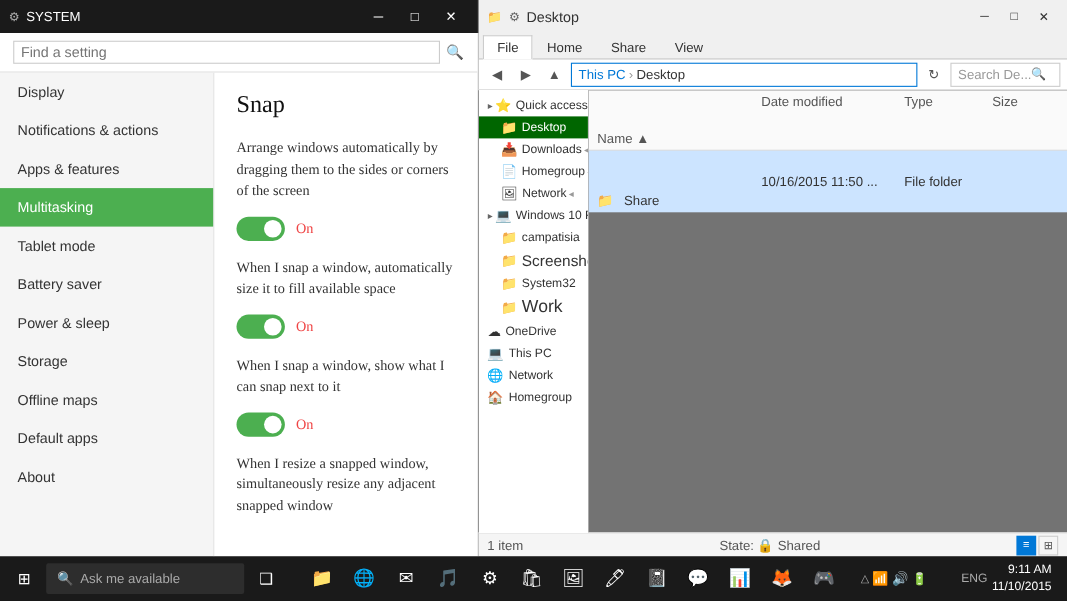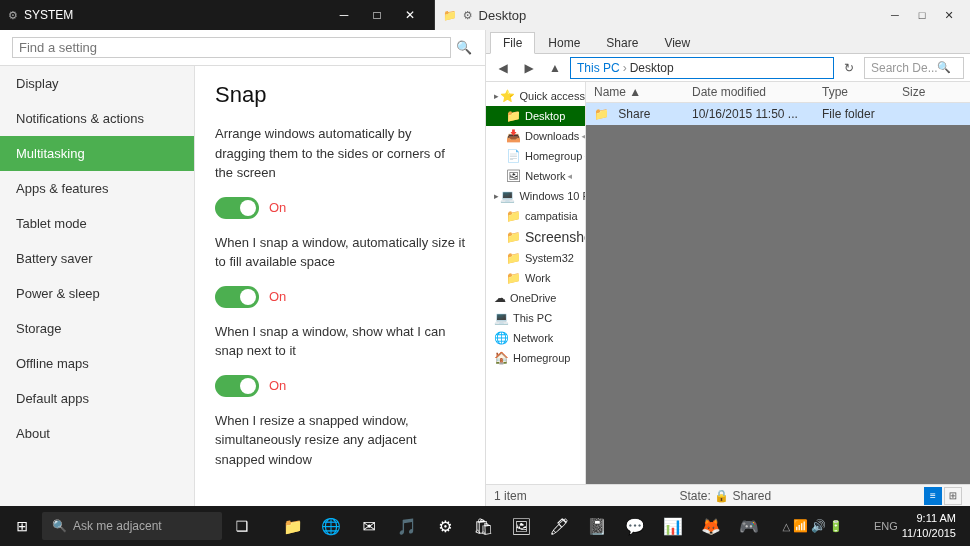--- a/index.html
+++ b/index.html
@@ -7,21 +7,21 @@
 
     
     .main-area {
       flex: 1;
       display: flex;
       overflow: hidden;
     }
 
     
     .settings-panel {
-      width: 486px;
+      width: 435px;
       display: flex;
       flex-direction: column;
       background: #fff;
       border-right: 1px solid #ddd;
     }
 
     
     .settings-search {
       height: 36px;
       background: white;
@@ -60,20 +60,21 @@
       color: #333;
     }
     .sidebar-item.active { background: #4CAF50; color: white; }
 
     
     .settings-content {
       flex: 1;
       padding: 16px 20px;
       overflow-y: auto;
       background: white;
+      font-family: Liberation Serif, serif;
     }
     .settings-page-title {
       font-size: 22px;
       font-weight: 300;
       margin-bottom: 16px;
       color: #111;
     }
     .settings-desc {
       font-size: 13px;
       color: #333;
@@ -214,21 +215,21 @@
       overflow-y: auto;
     }
     .file-list-header {
       display: flex;
       padding: 3px 8px;
       font-size: 12px;
       color: #555;
       border-bottom: 1px solid #e0e0e0;
       background: #fafafa;
     }
-    .file-col-name { flex: 1; }
+    .file-col-name { flex: 1; margin-top: 34px; }
     .file-col-date { width: 130px; }
     .file-col-type { width: 80px; }
     .file-col-size { width: 60px; }
     .file-row {
       display: flex;
       padding: 4px 8px;
       font-size: 12px;
       color: #333;
       cursor: pointer;
       align-items: center;
@@ -324,22 +325,22 @@
       <div class="settings-search">
         <input type="text" style="border: 1px solid rgb(204, 204, 204); padding: 2px 6px; width: 100%; font-size: 13px; color: rgb(85, 85, 85);" placeholder="Find a setting">
         <span style="margin-left:6px; color:#666; font-size:13px;">🔍</span>
       </div>
 
       <div class="settings-wrapper">
 
         <div class="sidebar">
           <div class="sidebar-item">Display</div>
           <div class="sidebar-item">Notifications &amp; actions</div>
+          <div class="sidebar-item">Apps &amp; features</div>
           <div class="sidebar-item active">Multitasking</div>
-          <div class="sidebar-item">Apps &amp; features</div>
           <div class="sidebar-item">Tablet mode</div>
           <div class="sidebar-item">Battery saver</div>
           <div class="sidebar-item">Power &amp; sleep</div>
           <div class="sidebar-item">Storage</div>
           <div class="sidebar-item">Offline maps</div>
           <div class="sidebar-item">Default apps</div>
           <div class="sidebar-item">About</div>
         </div>
 
         <div class="settings-content">
@@ -435,21 +436,21 @@
           <div class="nav-item" style="padding-left:20px;">
             <span class="nav-icon">📁</span>
             <span style="font-size:14px;">Screenshots</span>
           </div>
           <div class="nav-item" style="padding-left:20px;">
             <span class="nav-icon">📁</span>
             <span style="font-size:11px;">System32</span>
           </div>
           <div class="nav-item" style="padding-left:20px;">
             <span class="nav-icon">📁</span>
-            <span style="font-size:11px;">Work</span>
+            <span style="font-size:16px;">Work</span>
           </div>
           <div class="nav-item">
             <span class="nav-icon">☁</span>
             <span style="font-size:11px;">OneDrive</span>
           </div>
           <div class="nav-item">
             <span class="nav-icon">💻</span>
             <span style="font-size:11px;">This PC</span>
           </div>
           <div class="nav-item">
@@ -492,21 +493,21 @@
         </div>
       </div>
     </div>
   </div>
 
   <div class="taskbar">
     <div class="taskbar-left">
       <div class="taskbar-btn">⊞</div>
       <div class="taskbar-search">
         <span style="font-size:12px; color:#aaa;">🔍</span>
-        <span class="taskbar-search-text">Ask me adjacent</span>
+        <span class="taskbar-search-text">Ask me available</span>
       </div>
       <div class="taskbar-btn">❑</div>
     </div>
 
     <div class="taskbar-center">
       <div class="taskbar-app" style="color:white; font-size:16px;">📁</div>
       <div class="taskbar-app" style="color:#00adef; font-size:16px;">🌐</div>
       <div class="taskbar-app" style="color:white; font-size:16px;">✉</div>
       <div class="taskbar-app" style="color:white; font-size:16px;">🎵</div>
       <div class="taskbar-app" style="color:white; font-size:16px;">⚙</div>

